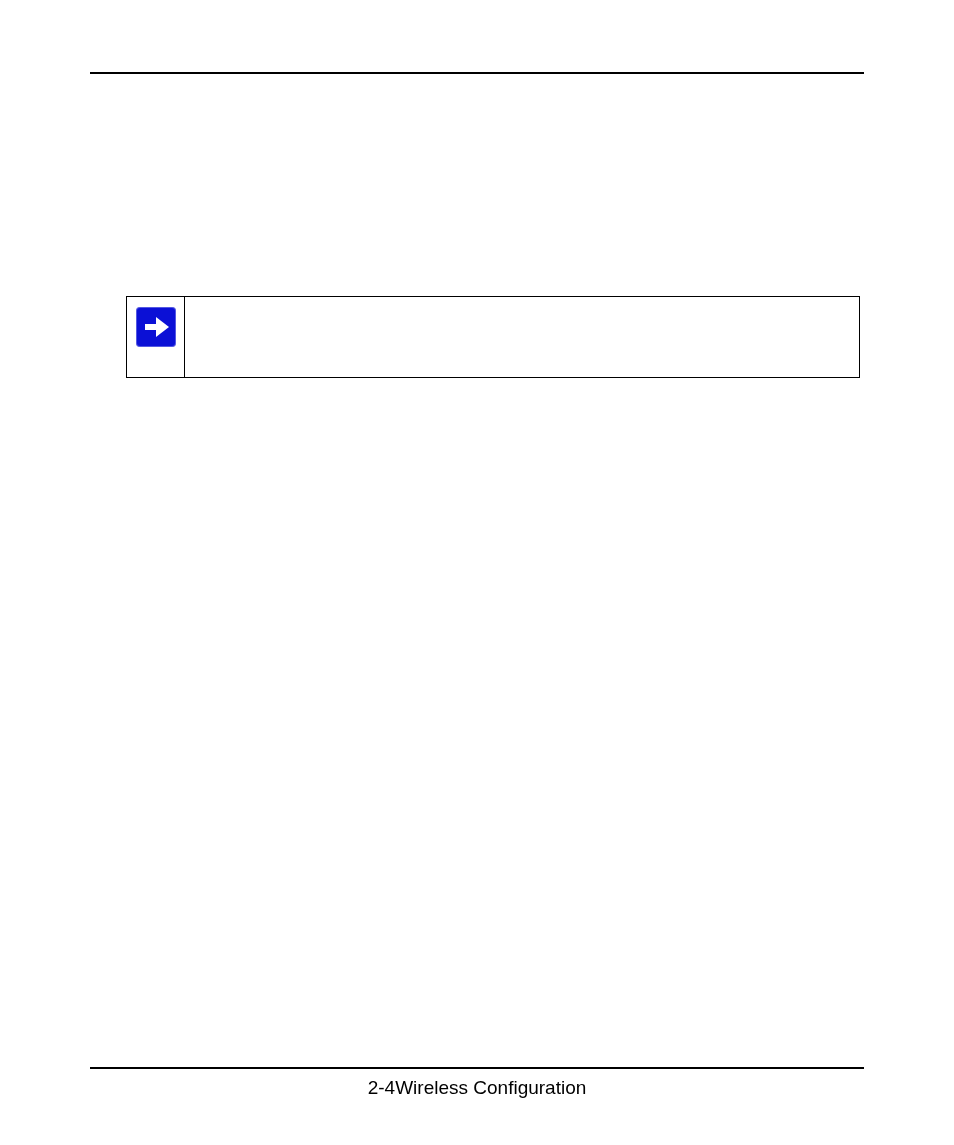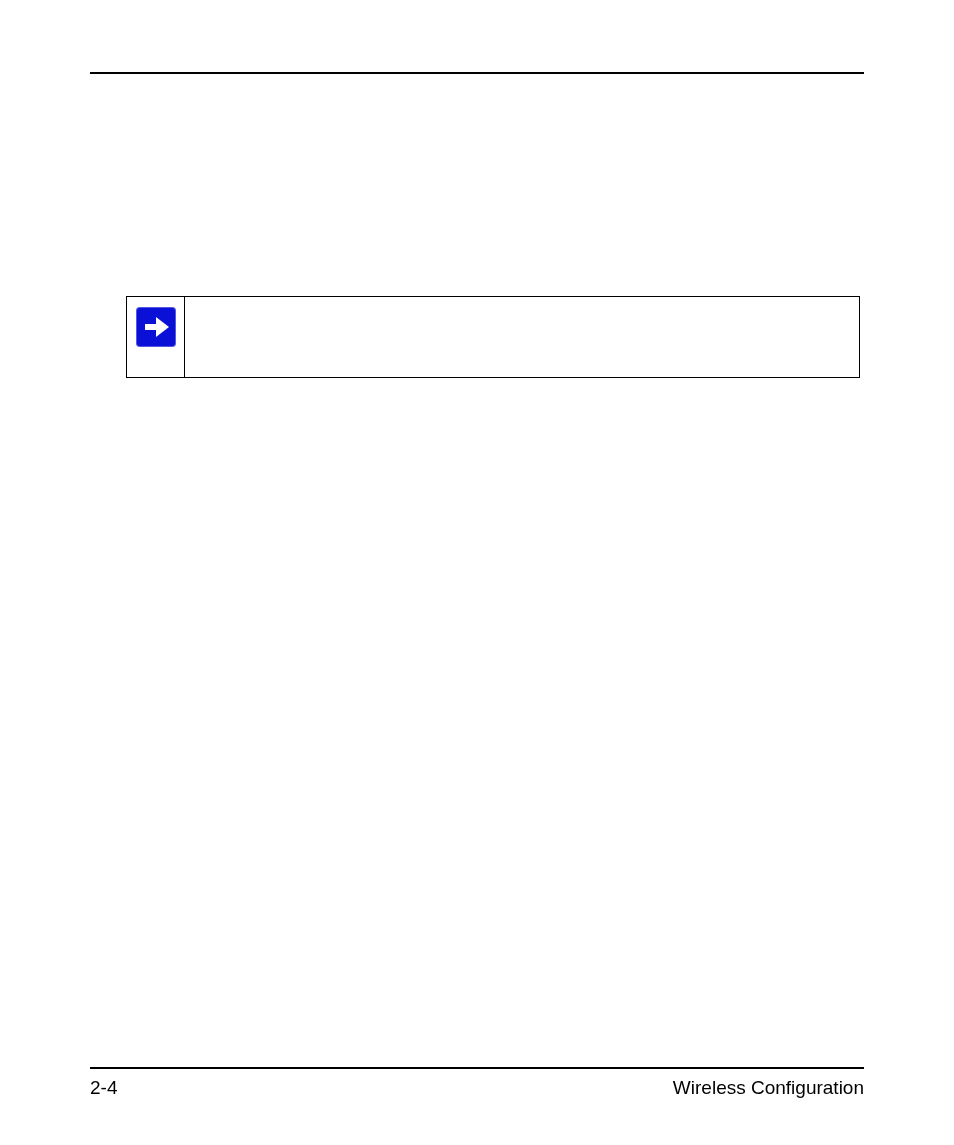--- a/index.html
+++ b/index.html
@@ -91,21 +91,21 @@
     bottom: 76px;
     height: 0;
     border-top: 2px solid #000;
   }
   .footer {
     position: absolute;
     left: 90px;
     right: 90px;
     bottom: 48px;
     display: flex;
-    justify-content: space-between;
+    justify-content: center;
     font-size: 19px;
     line-height: 1;
   }
 </style>
 </head>
 <body>
 
 <div class="page">
   <div class="top-rule"></div>
 

